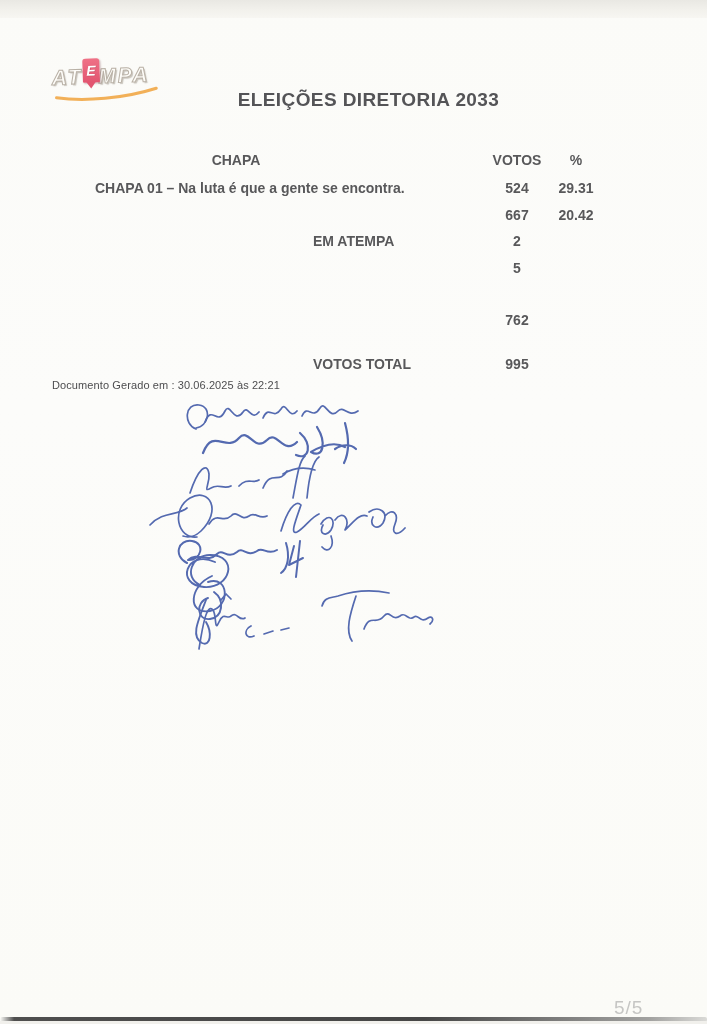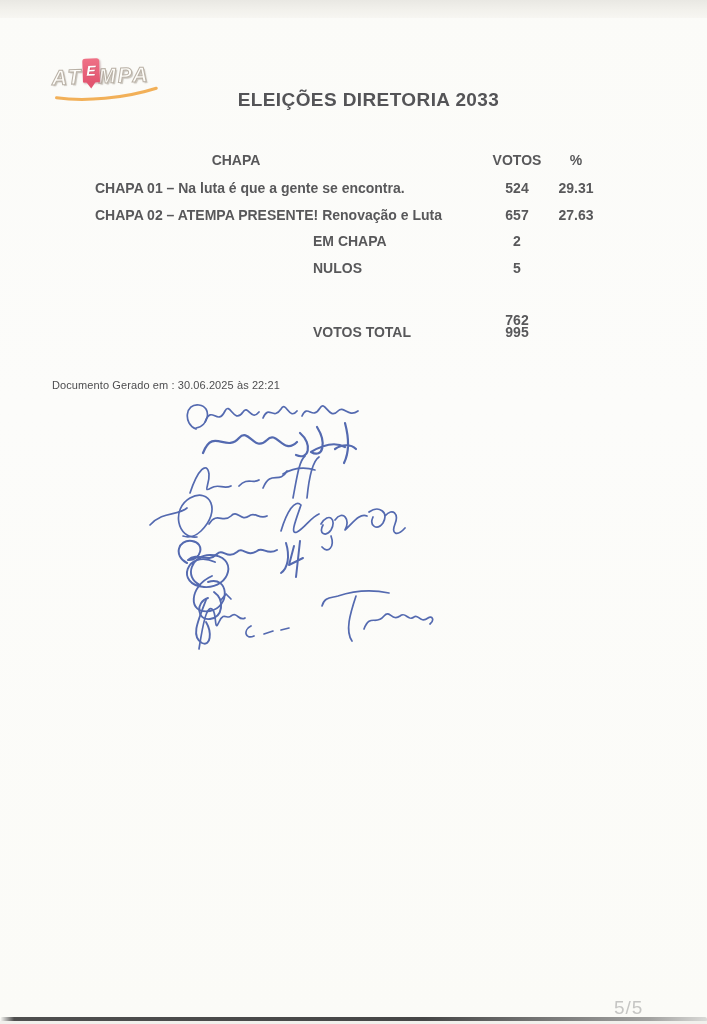--- a/index.html
+++ b/index.html
@@ -70,21 +70,21 @@
   .c-sublabel { position: absolute; left: 313px; width: 230px; white-space: nowrap; }
   .c-votos  { position: absolute; left: 478px; width: 78px; text-align: center; }
   .c-pct    { position: absolute; left: 545px; width: 62px; text-align: center; }
 
   .row-head   { top: 152px; }
   .row-1      { top: 180px; }
   .row-2      { top: 207px; }
   .row-branco { top: 233px; }
   .row-nulos  { top: 260px; }
   .row-validos{ top: 312px; }
-  .row-total  { top: 324px; }
+  .row-total  { top: 356px; }
 
   .gen-line {
     position: absolute; left: 52px; top: 379px;
     font-size: 11px; color: #4d4d4f; letter-spacing: 0.1px; text-align: center;
   }
 
   
   .signatures-svg { position: absolute; left: 0; top: 0; width: 707px; height: 1024px; }
 
   
@@ -129,31 +129,29 @@
     <span class="c-votos">VOTOS</span>
     <span class="c-pct">%</span>
   </div>
 
   <div class="trow row-1">
     <span class="c-label">CHAPA 01 – Na luta é que a gente se encontra.</span>
     <span class="c-votos">524</span>
     <span class="c-pct">29.31</span>
   </div>
   <div class="trow row-2">
-    <span class="c-label">CHAPA 02 – ATEMPA PRESENTE! Renovação e Luta</span>
-    <span class="c-votos">657</span>
-    <span class="c-pct">27.63</span>
+    <span class="c-votos">667</span>
+    <span class="c-pct">20.42</span>
   </div>
 
   <div class="trow row-branco">
-    <span class="c-sublabel">EM CHAPA</span>
+    <span class="c-sublabel">EM ATEMPA</span>
     <span class="c-votos">2</span>
   </div>
   <div class="trow row-nulos">
-    <span class="c-sublabel">NULOS</span>
     <span class="c-votos">5</span>
   </div>
 
   <div class="trow row-validos">
     <span class="c-votos">762</span>
   </div>
   <div class="trow row-total">
     <span class="c-sublabel">VOTOS TOTAL</span>
     <span class="c-votos">995</span>
   </div>

